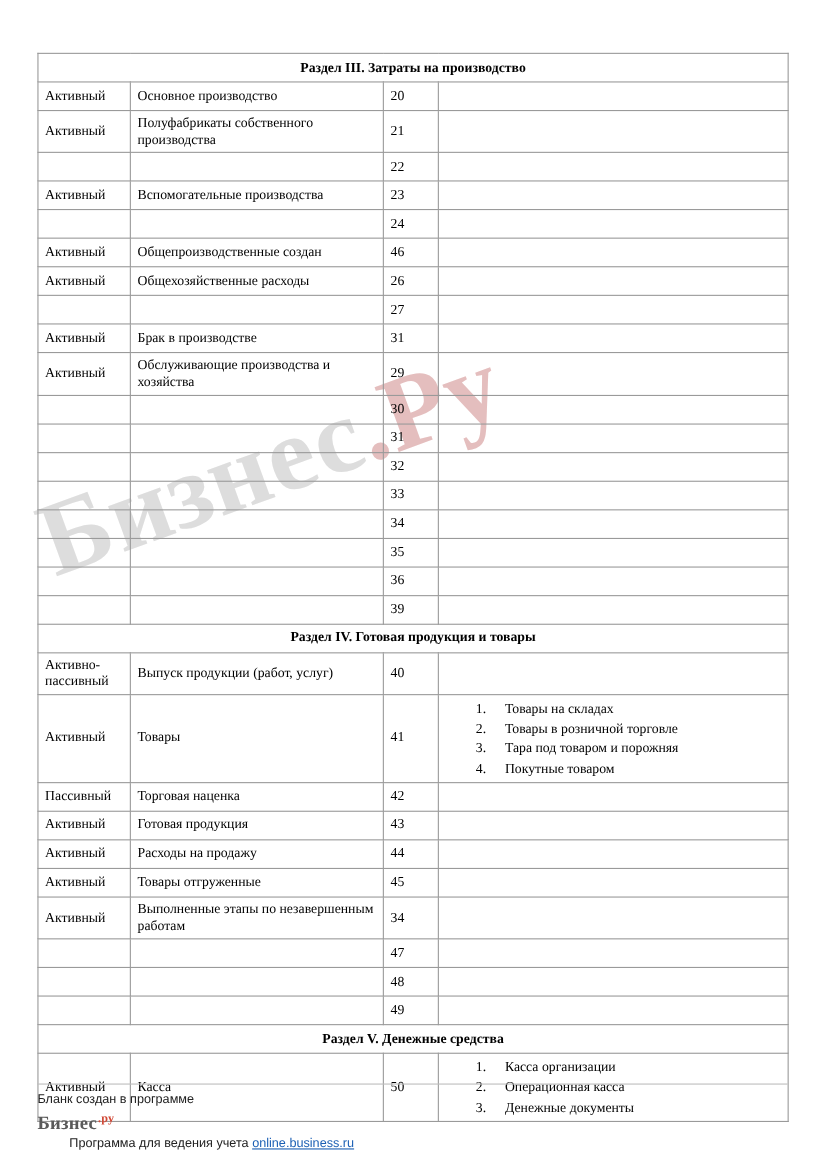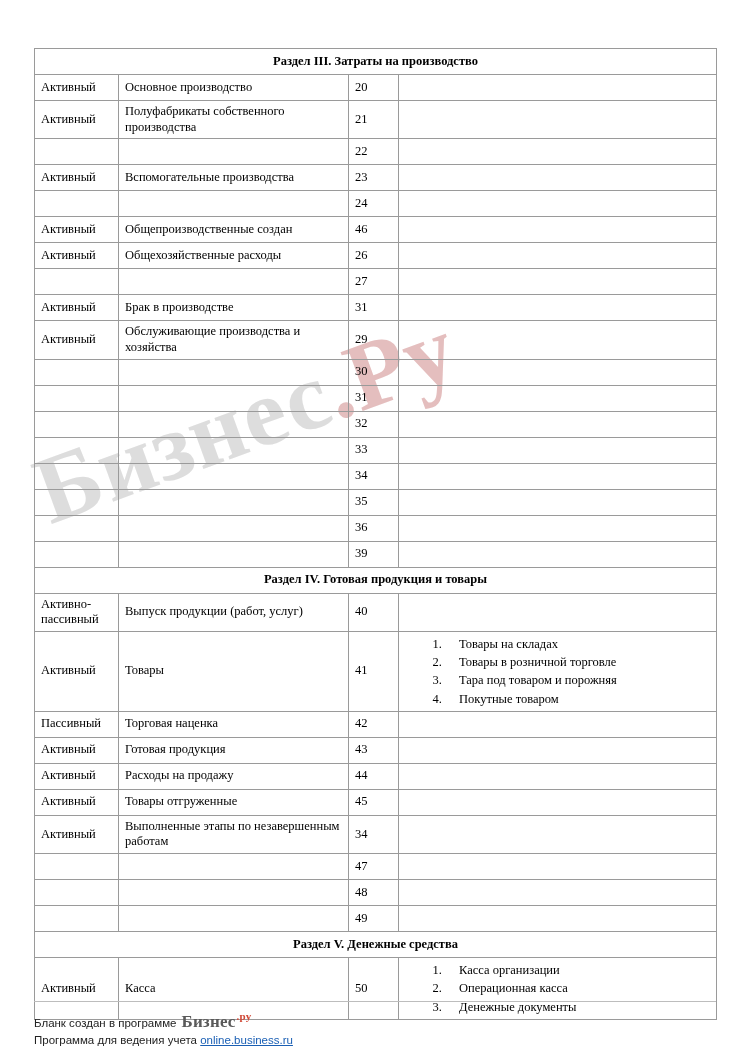--- a/index.html
+++ b/index.html
@@ -96,36 +96,37 @@
     padding-top: 8px;
     font-family: "Liberation Sans", sans-serif;
     font-size: 11.5px;
     color: #222;
     z-index: 10;
   }
   .footer .line1 {
     display: flex;
     align-items: baseline;
     gap: 5px;
+    flex-direction: column;
   }
   .brand {
     font-family: "Liberation Serif", serif;
     font-weight: bold;
     font-size: 17px;
     color: #5a5a5a;
     letter-spacing: 0.2px;
     position: relative;
   }
   .brand .dot-ru {
     color: #d14836;
     font-size: 11px;
     vertical-align: super;
     margin-left: 1px;
   }
-  .footer .line2 { margin-top: 2px; }
+  .footer .line2 { margin-top: 2px; margin-left: 29px; }
   .footer a {
     color: #1a5fb4;
     text-decoration: underline;
   }
 </style>
 </head>
 <body>
 
 <div class="page">
 

